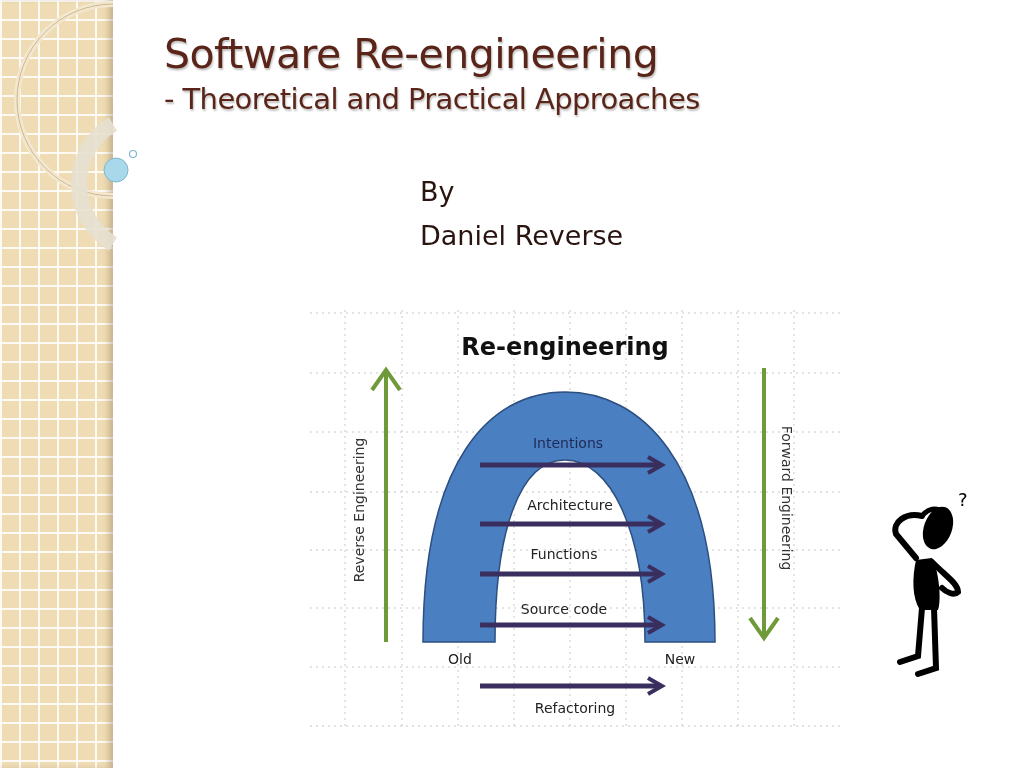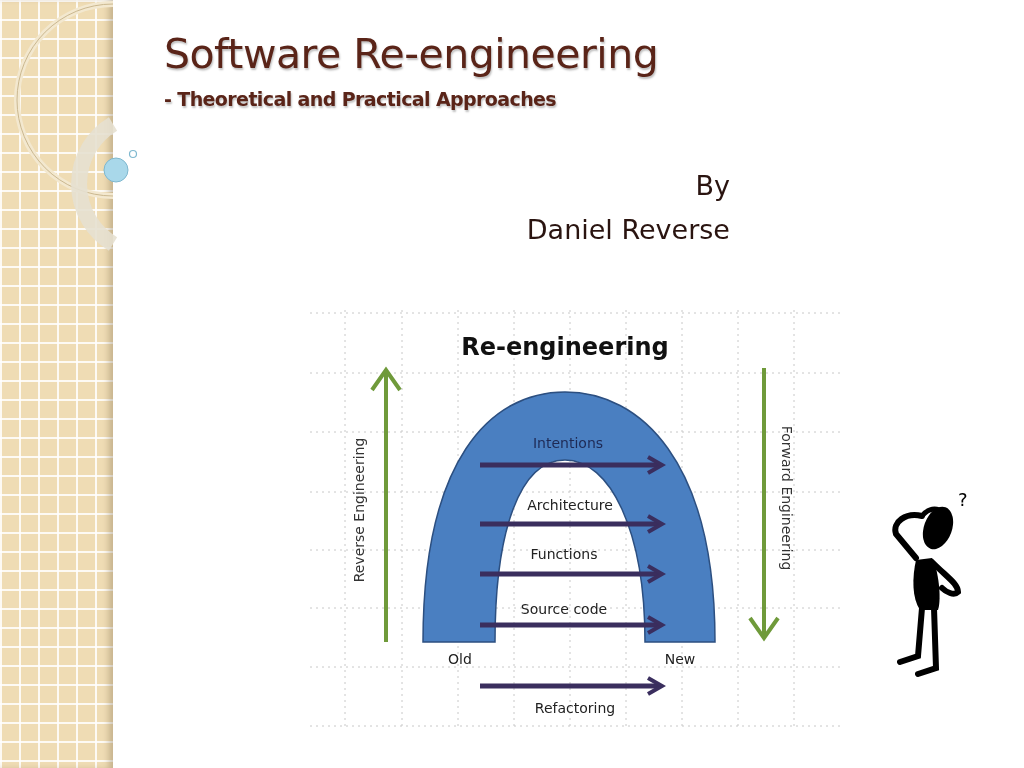--- a/index.html
+++ b/index.html
@@ -9,22 +9,22 @@
     background-color:#efdcb4;
     background-image:
       linear-gradient(to right, rgba(255,255,255,0.85) 2px, transparent 2px),
       linear-gradient(to bottom, rgba(255,255,255,0.85) 2px, transparent 2px);
     background-size:19px 19px;
     box-shadow: inset -6px 0 6px -2px rgba(120,100,70,0.35);
   }
   .deco { position:absolute; left:0; top:0; width:180px; height:260px; }
   .title { position:absolute; left:164px; top:28px; color:#5a2418; font-family:"DejaVu Sans", sans-serif; text-shadow:1px 2px 2px rgba(0,0,0,0.25); }
   .title .l1 { font-size:41px; letter-spacing:-0.5px; line-height:52px; white-space:nowrap; }
-  .title .l2 { font-size:19px; letter-spacing:-0.6px; line-height:38px; white-space:nowrap;font-weight:bold; }
-  .byline { position:absolute; left:420px; width:310px; text-align:right; top:164px; color:#2a1410; font-family:"DejaVu Sans", sans-serif; font-size:27px; line-height:44px; }
+  .title .l2 { font-size:29px; letter-spacing:-0.6px; line-height:38px; white-space:nowrap; }
+  .byline { position:absolute; left:420px; width:310px; text-align:left; top:170px; color:#2a1410; font-family:"DejaVu Sans", sans-serif; font-size:27px; line-height:44px; }
   .diagram { position:absolute; left:310px; top:310px; width:530px; height:420px; }
   .figure { position:absolute; left:886px; top:488px; width:100px; height:200px; }
 </style>
 </head>
 <body>
 
 <div class="side-strip"></div>
 
 <svg class="deco" viewBox="0 0 180 260">
   <path d="M113 4 A 96 96 0 0 0 113 196" fill="none" stroke="#f3e8cf" stroke-width="6"></path>

